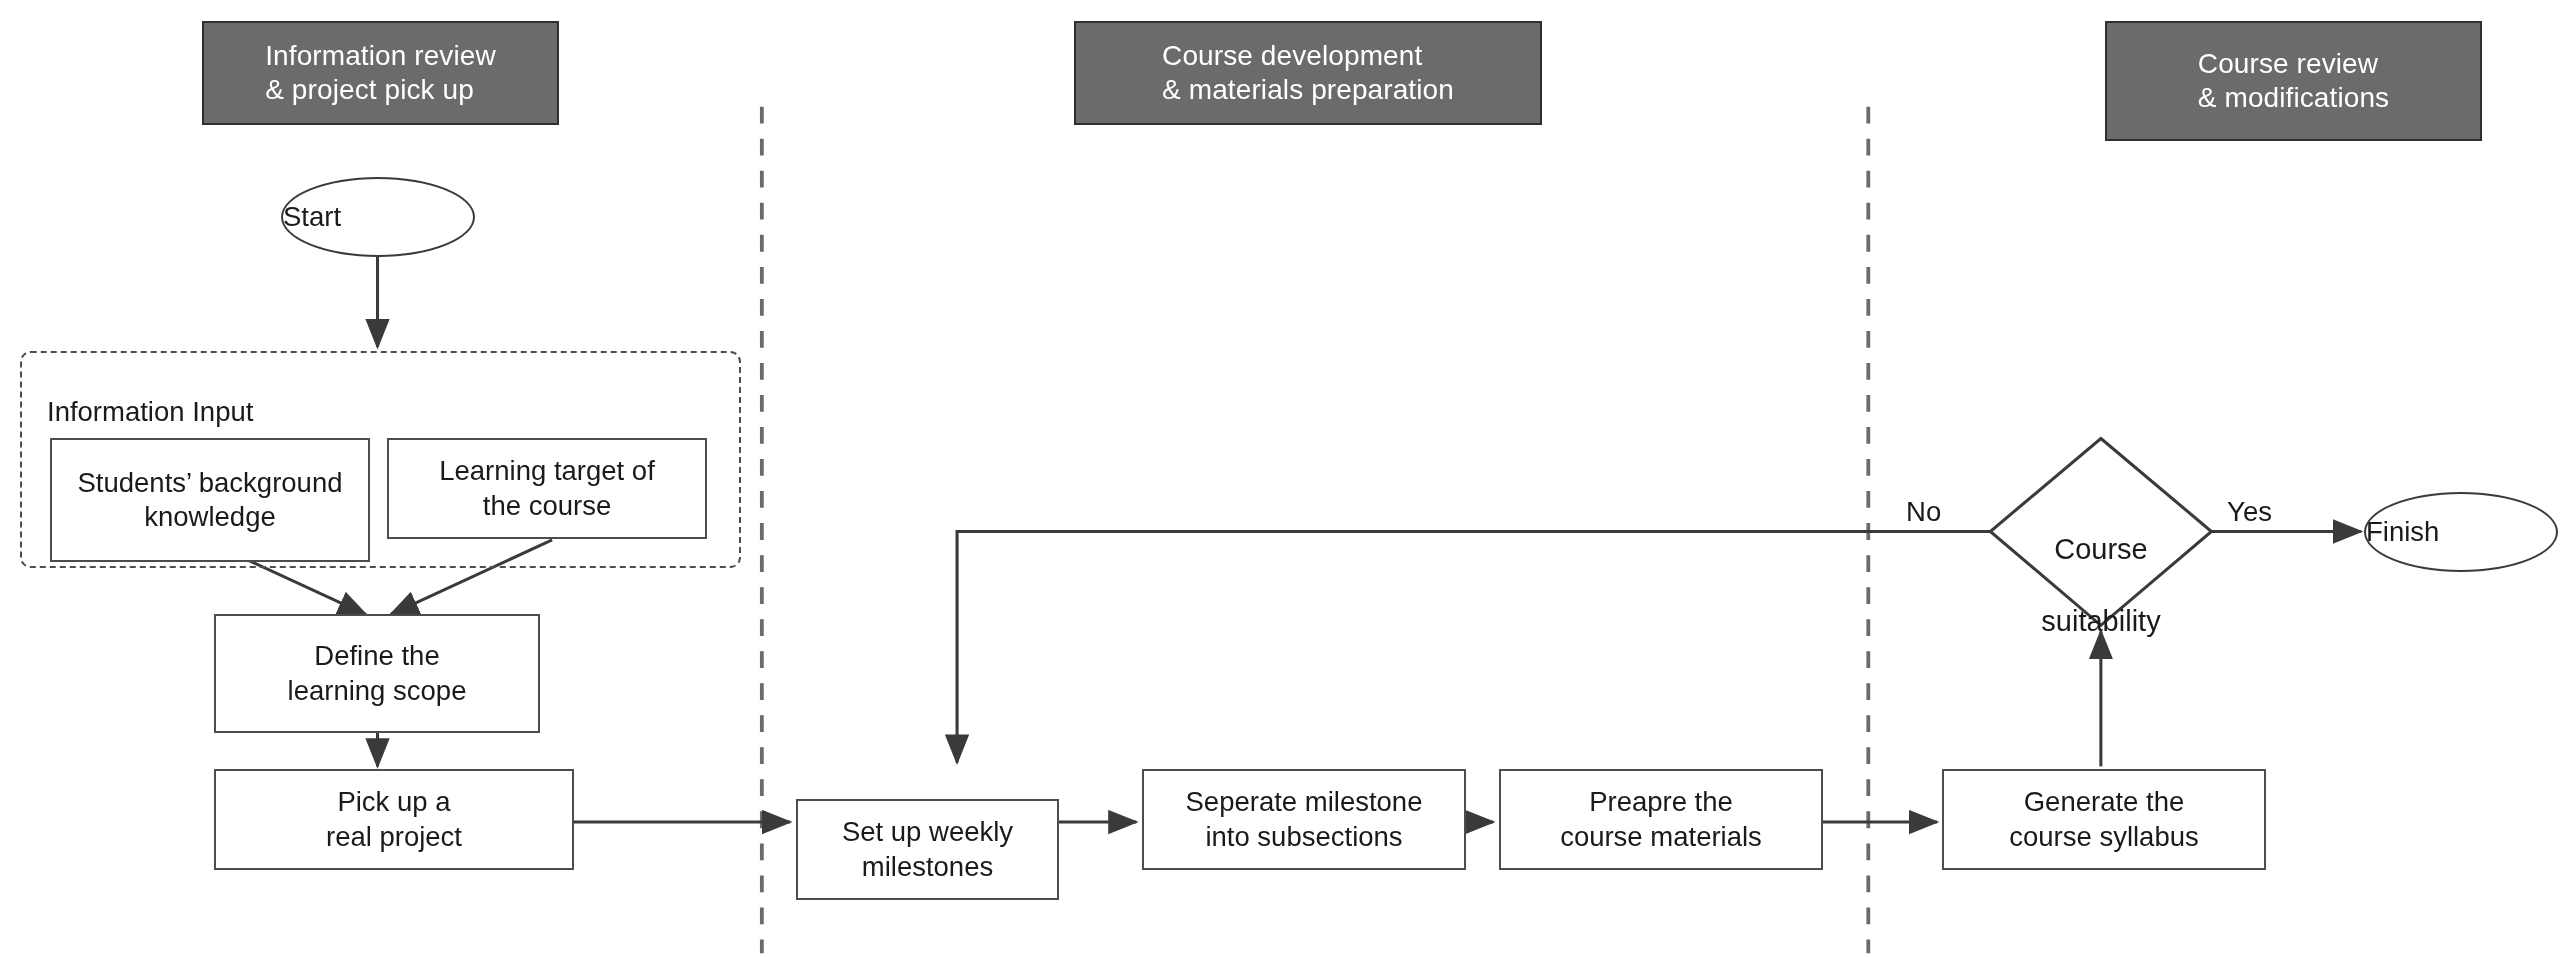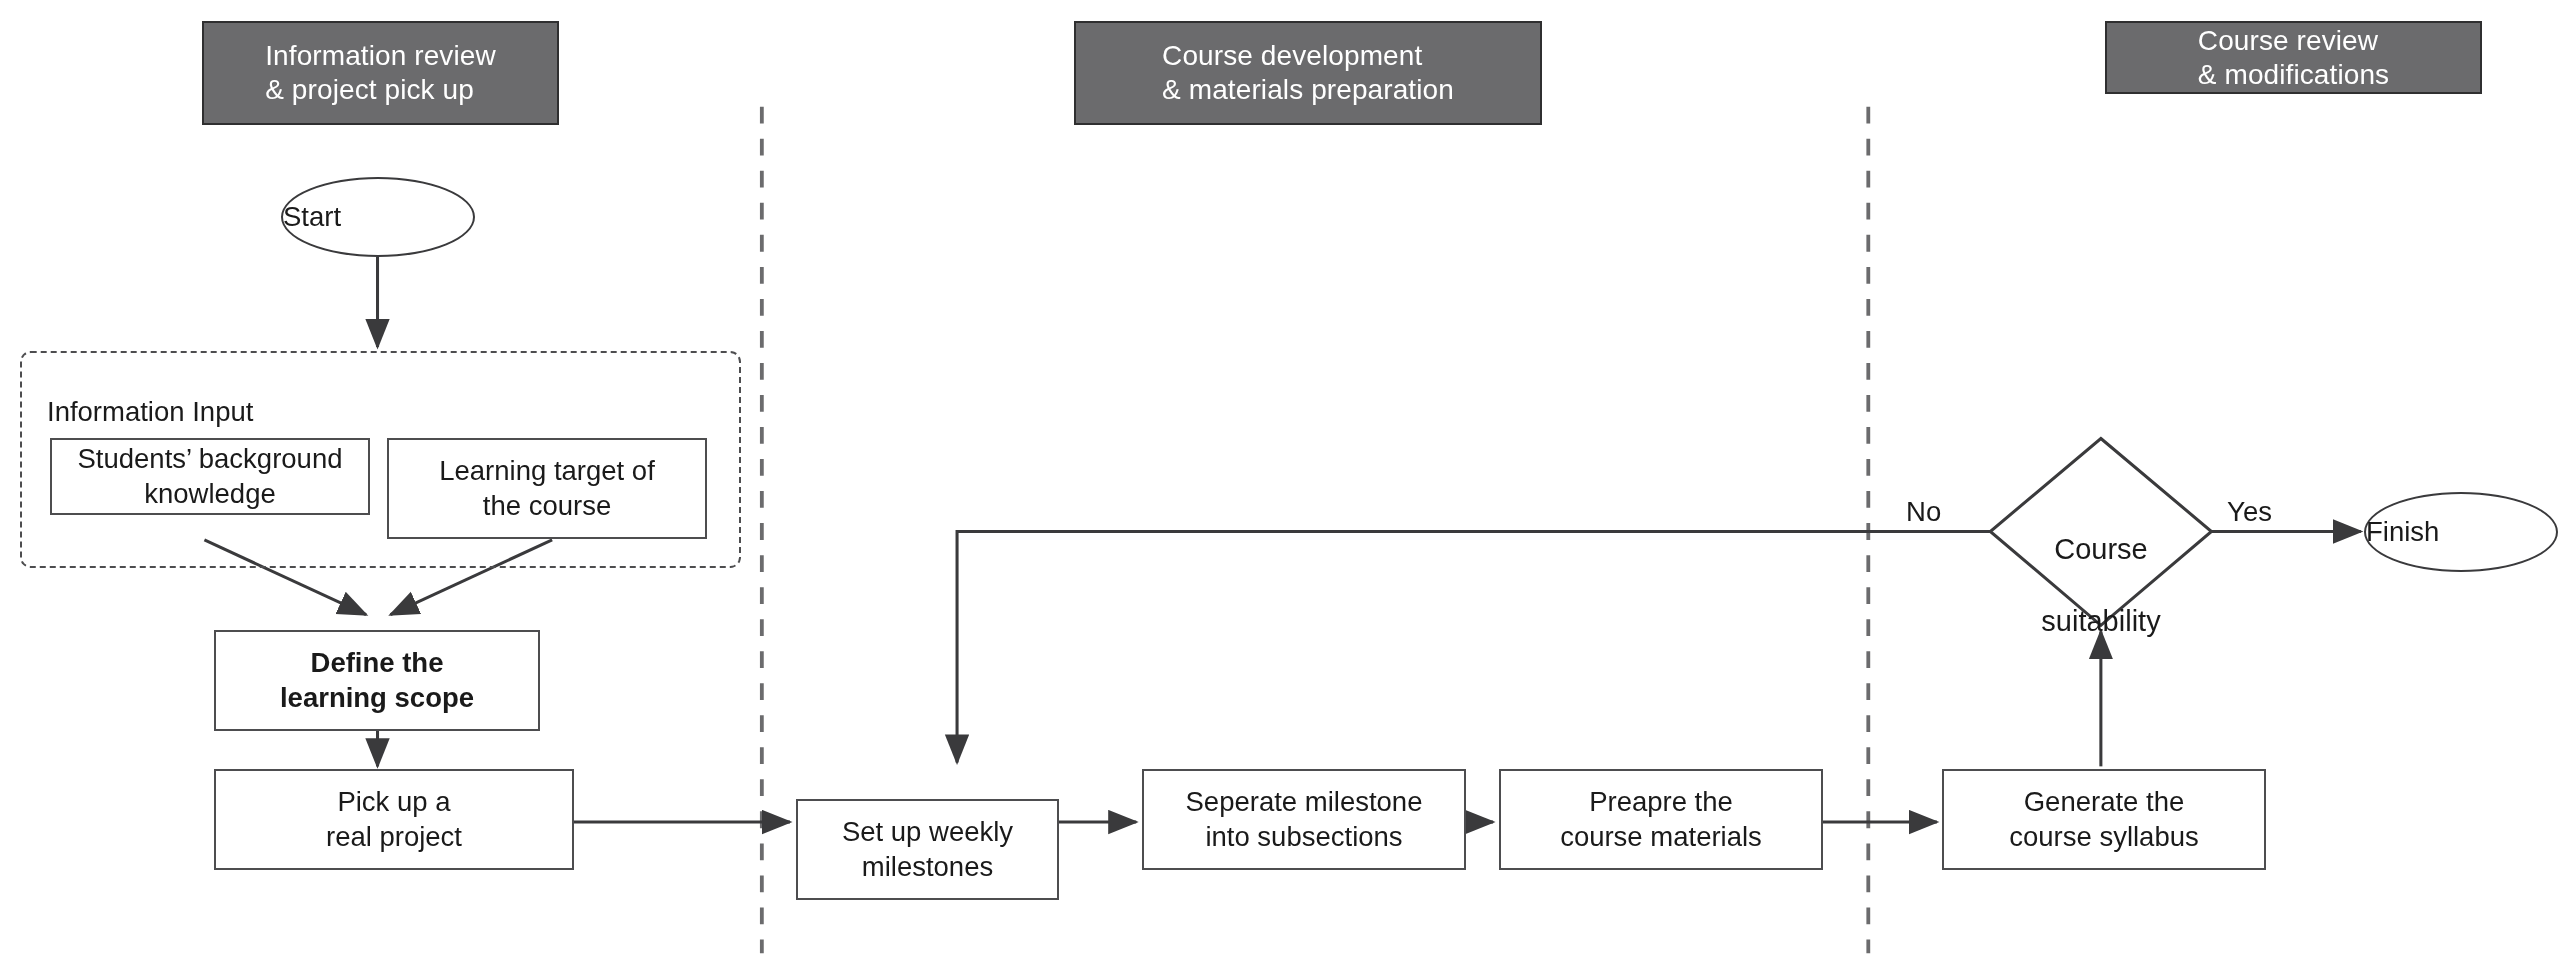--- a/index.html
+++ b/index.html
@@ -141,49 +141,49 @@
     </div>
   </div>
 
   <div class="phase-header" style="left:1074px; top:21.4px; width:468px; height:104px;">
     <div>
       <div>Course development</div>
       <div>&amp; materials preparation</div>
     </div>
   </div>
 
-  <div class="phase-header" style="left:2105px; top:21.4px; width:377px; height:73px;">
+  <div class="phase-header" style="left:2105px; top:21.4px; width:377px; height:120px;">
     <div>
       <div>Course review</div>
       <div>&amp; modifications</div>
     </div>
   </div>
 
   <div class="node-ellipse" style="left:281px; top:177px; width:194px; height:80px;">
     <span>Start</span>
   </div>
 
   <div class="group-box" style="left:20px; top:351px; width:721px; height:217px;"></div>
   <div class="group-label" style="left:47px; top:374px;">Information Input</div>
 
-  <div class="node-box" style="left:50px; top:438px; width:320px; height:77px;text-align:center;">
+  <div class="node-box" style="left:50px; top:438px; width:320px; height:124px;text-align:center;">
     <div>
       <div>Students’ background</div>
       <div>knowledge</div>
     </div>
   </div>
 
   <div class="node-box" style="left:387px; top:438px; width:320px; height:101px;">
     <div>
       <div>Learning target of</div>
       <div>the course</div>
     </div>
   </div>
 
-  <div class="node-box" style="left:214px; top:630px; width:326px; height:101px;font-weight:bold;">
+  <div class="node-box" style="left:214px; top:614px; width:326px; height:119px;">
     <div>
       <div>Define the</div>
       <div>learning scope</div>
     </div>
   </div>
 
   <div class="node-box" style="left:214px; top:769px; width:360px; height:101px;">
     <div>
       <div>Pick up a</div>
       <div>real project</div>

